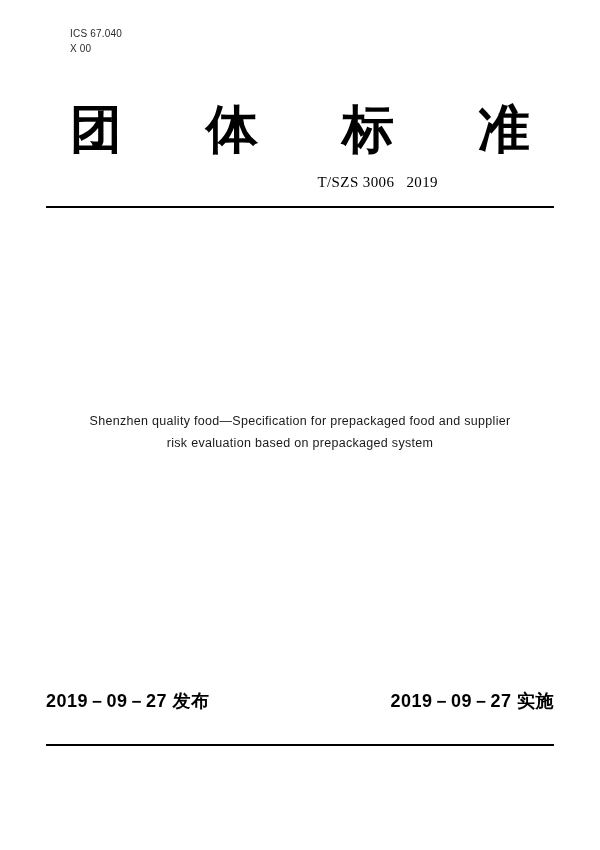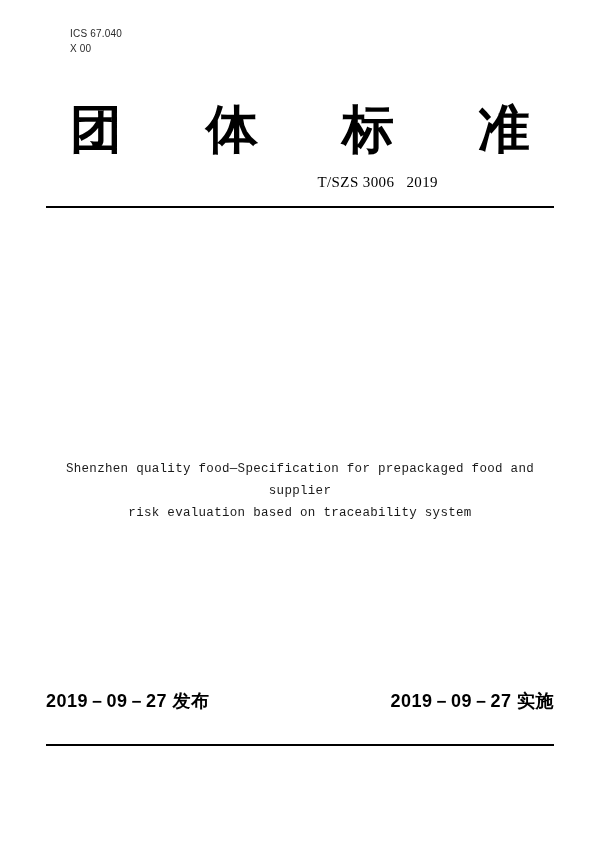--- a/index.html
+++ b/index.html
@@ -110,26 +110,25 @@
     width: 20px;
   }
 
   
   .doc-title-en {
     position: absolute;
     top: 410px;
     left: 46px;
     width: 508px;
     text-align: center;
-    font-family: Liberation Mono, monospace;
+    font-family: Liberation Sans, sans-serif;
     font-size: 12.5px;
     line-height: 22px;
     letter-spacing: 0.3px;
     color: #1a1a1a;
-    margin-top: 48px;
   }
   .doc-title-en .line {
     display: block;
   }
 
   
   .dates {
     position: absolute;
     top: 689px;
     left: 46px;
@@ -178,21 +177,21 @@
 
   <div class="std-number">
     <span>T/SZS 3006</span><span class="num-gap"></span><span>2019</span>
   </div>
 
   <div class="rule-top"></div>
 
 
   <div class="doc-title-en">
     <span class="line">Shenzhen quality food—Specification for prepackaged food and supplier</span>
-    <span class="line">risk evaluation based on traceability system</span>
+    <span class="line">risk evaluation based on prepackaged system</span>
   </div>
 
   <div class="rule-bottom"></div>
 
   <div class="dates">
     <span>2019－09－27 发布</span>
     <span>2019－09－27 实施</span>
   </div>
 
 

